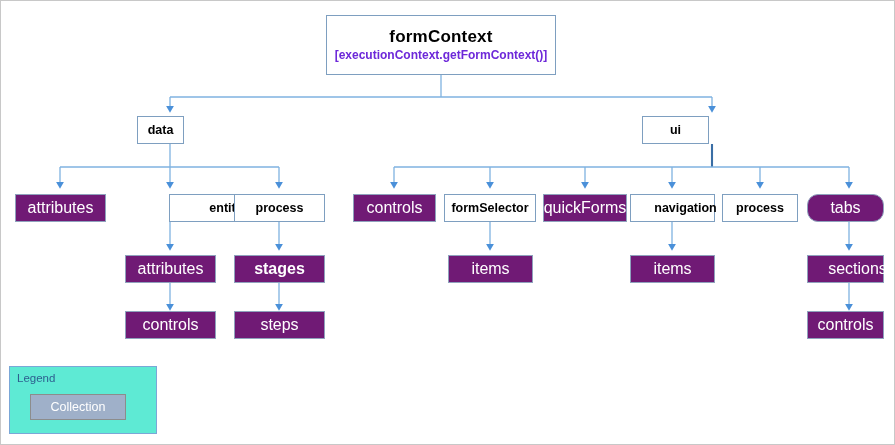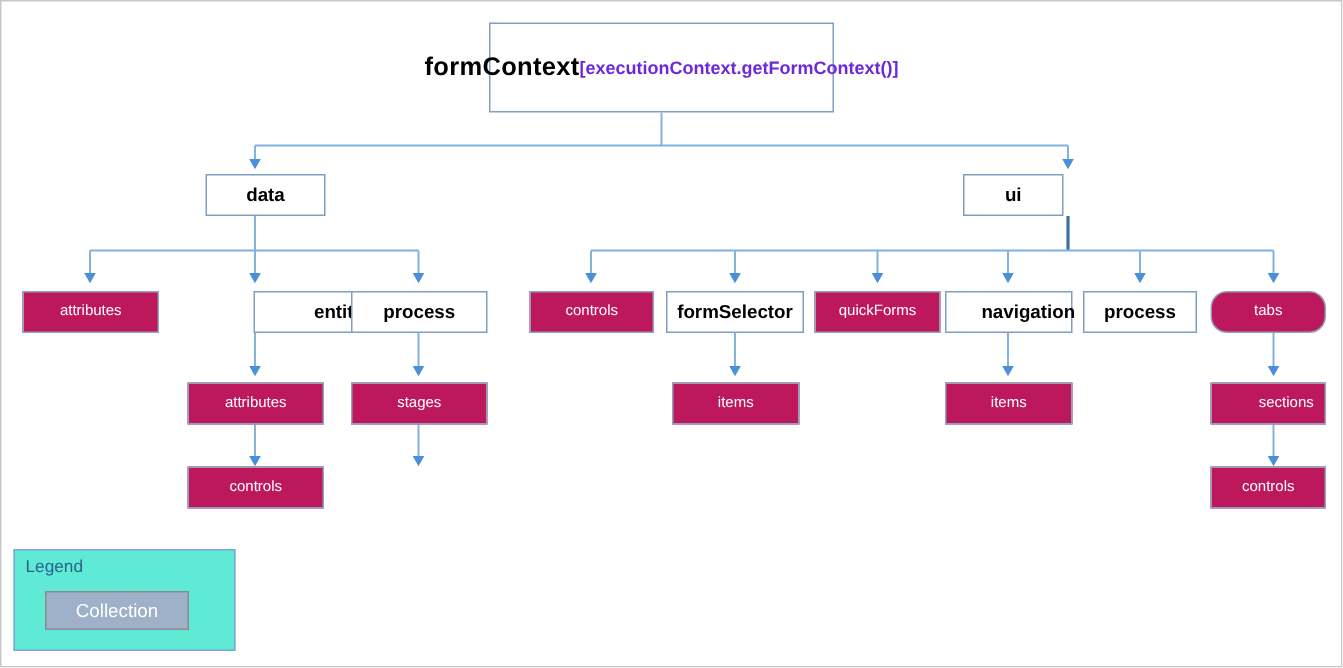--- a/index.html
+++ b/index.html
@@ -42,27 +42,27 @@
     line-height: 1.15;
     border: 1px solid #7e9fc0;
   }
   .node.plain {
     background: #ffffff;
     color: #000000;
     font-weight: bold;
     font-size: 12.5px;
   }
   .node.collection {
-    background: #be185d;
+    background: #701a75;
     color: #ffffff;
     border-color: #8fa2bd;
-    font-size: 10px;
+    font-size: 16px;
   }
   .node.root {
-    flex-direction: row;
+    flex-direction: column;
     border: 1px solid #7e9fc0;
     background: #ffffff;
   }
   .root .root-title {
     font-size: 17px;
     font-weight: bold;
     color: #000000;
     letter-spacing: .2px;
   }
   .root .root-sub {
@@ -166,21 +166,21 @@
 
       <path d="M848,282 L848,306" marker-end="url(#arrow)"></path>
     </g>
   </svg>
 
   <div class="node root" style="left:325px; top:14px; width:230px; height:60px;">
     <span class="root-title">formContext</span>
     <span class="root-sub">[executionContext.getFormContext()]</span>
   </div>
 
-  <div class="node plain" style="left:136px; top:115px; width:80px; height:28px;">
+  <div class="node plain" style="left:136px; top:115px; width:47px; height:28px;">
     <span>data</span>
   </div>
   <div class="node plain" style="left:641px; top:115px; width:67px; height:28px;">
     <span>ui</span>
   </div>
 
   <div class="node collection" style="left:14px; top:193px; width:91px; height:28px;">
     <span>attributes</span>
   </div>
   <div class="node plain" style="left:124px; top:193px; width:114px; height:28px;margin-left:44px;">
@@ -189,22 +189,25 @@
   <div class="node plain" style="left:233px; top:193px; width:91px; height:28px;">
     <span>process</span>
   </div>
 
   <div class="node collection" style="left:124px; top:254px; width:91px; height:28px;">
     <span>attributes</span>
   </div>
   <div class="node collection" style="left:124px; top:310px; width:91px; height:28px;">
     <span>controls</span>
   </div>
-  <div class="node collection" style="left:233px; top:254px; width:91px; height:28px;">
+  <div class="node collection" style="left:233px; top:254px; width:91px; height:28px;font-weight:bold;">
     <span>stages</span>
+  </div>
+  <div class="node collection" style="left:233px; top:310px; width:91px; height:28px;">
+    <span>steps</span>
   </div>
 
   <div class="node collection" style="left:352px; top:193px; width:83px; height:28px;">
     <span>controls</span>
   </div>
   <div class="node collection" style="left:542px; top:193px; width:84px; height:28px;">
     <span>quickForms</span>
   </div>
   <div class="node plain" style="left:443px; top:193px; width:92px; height:28px;">
     <span>formSelector</span>

